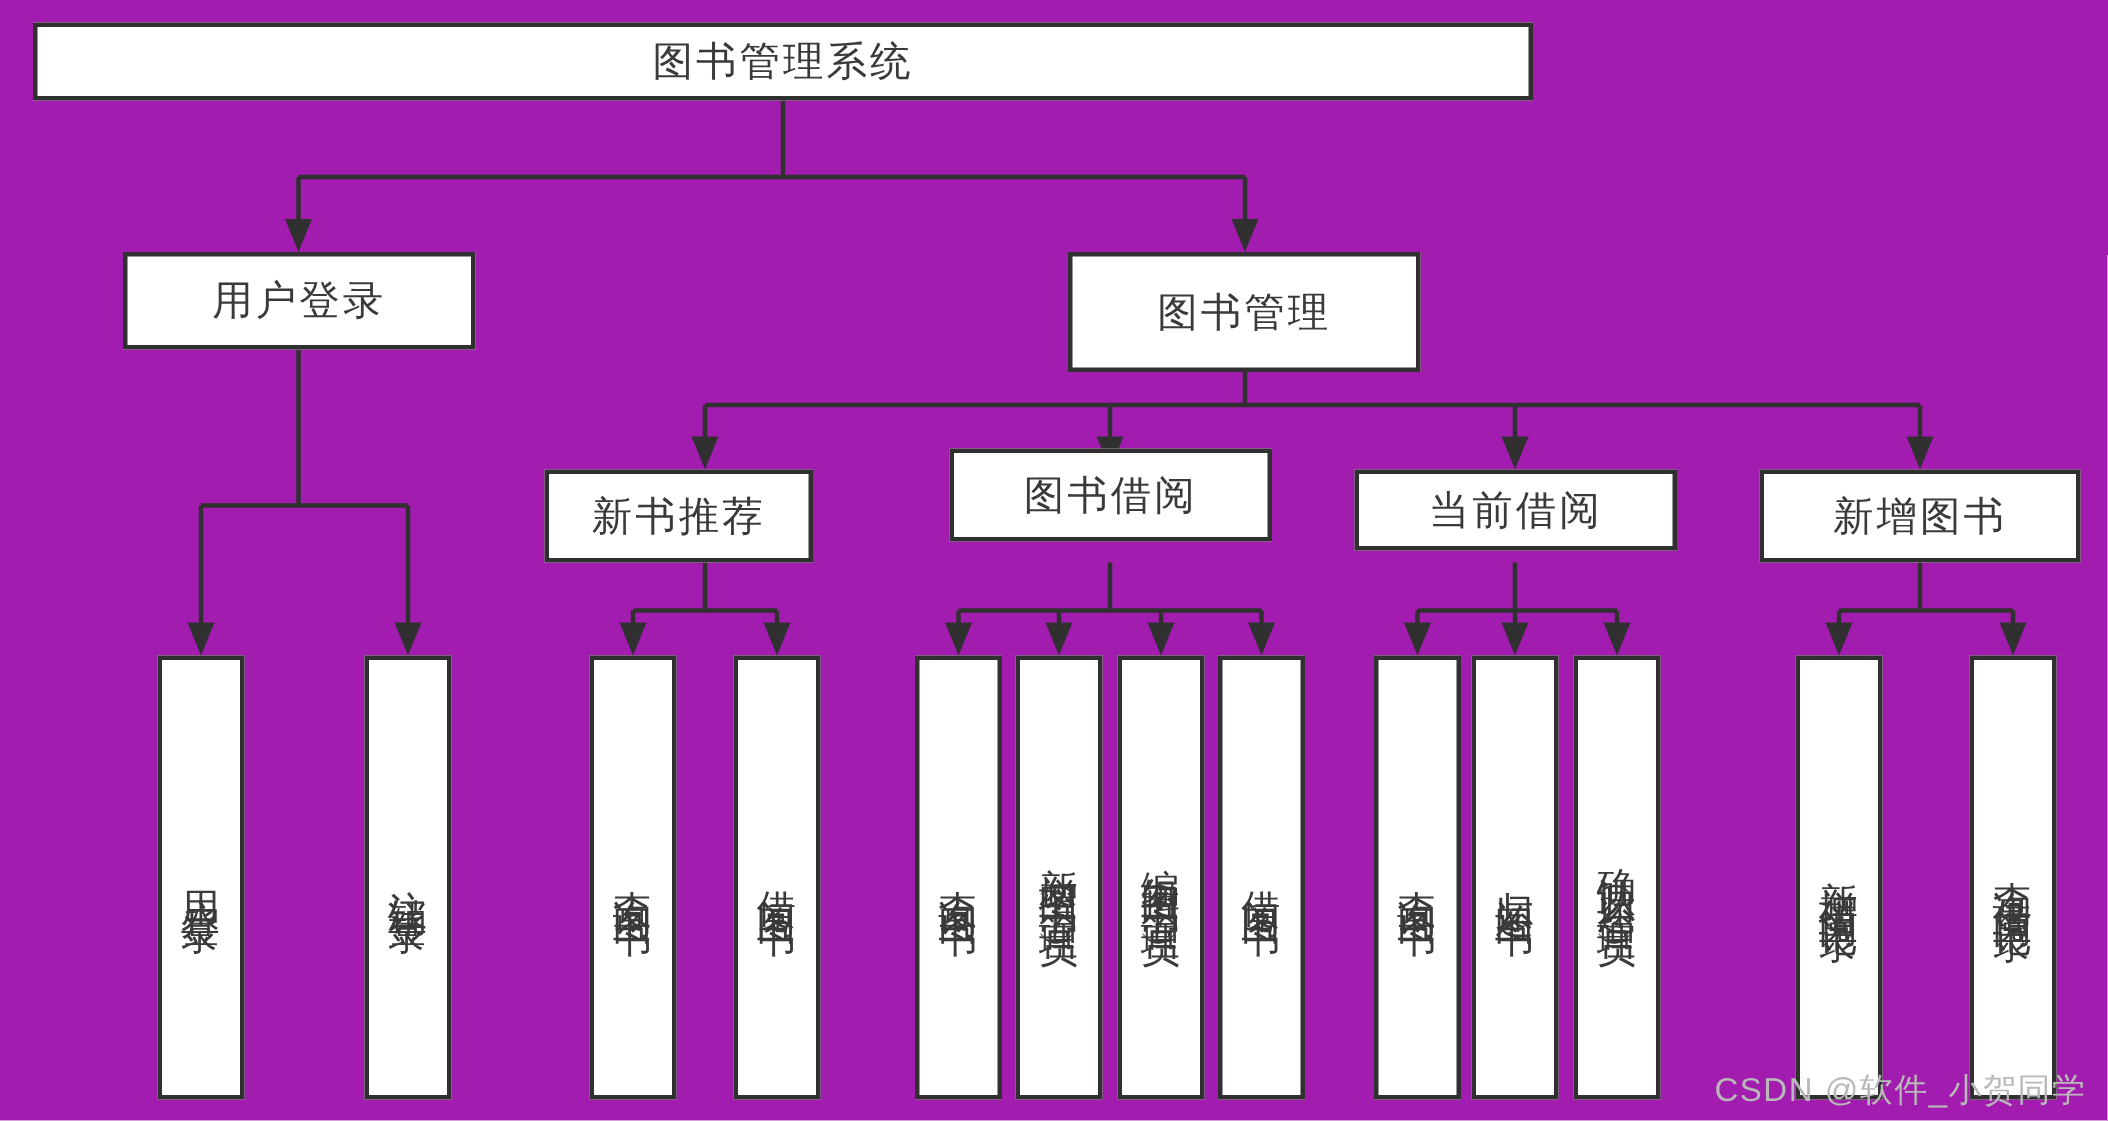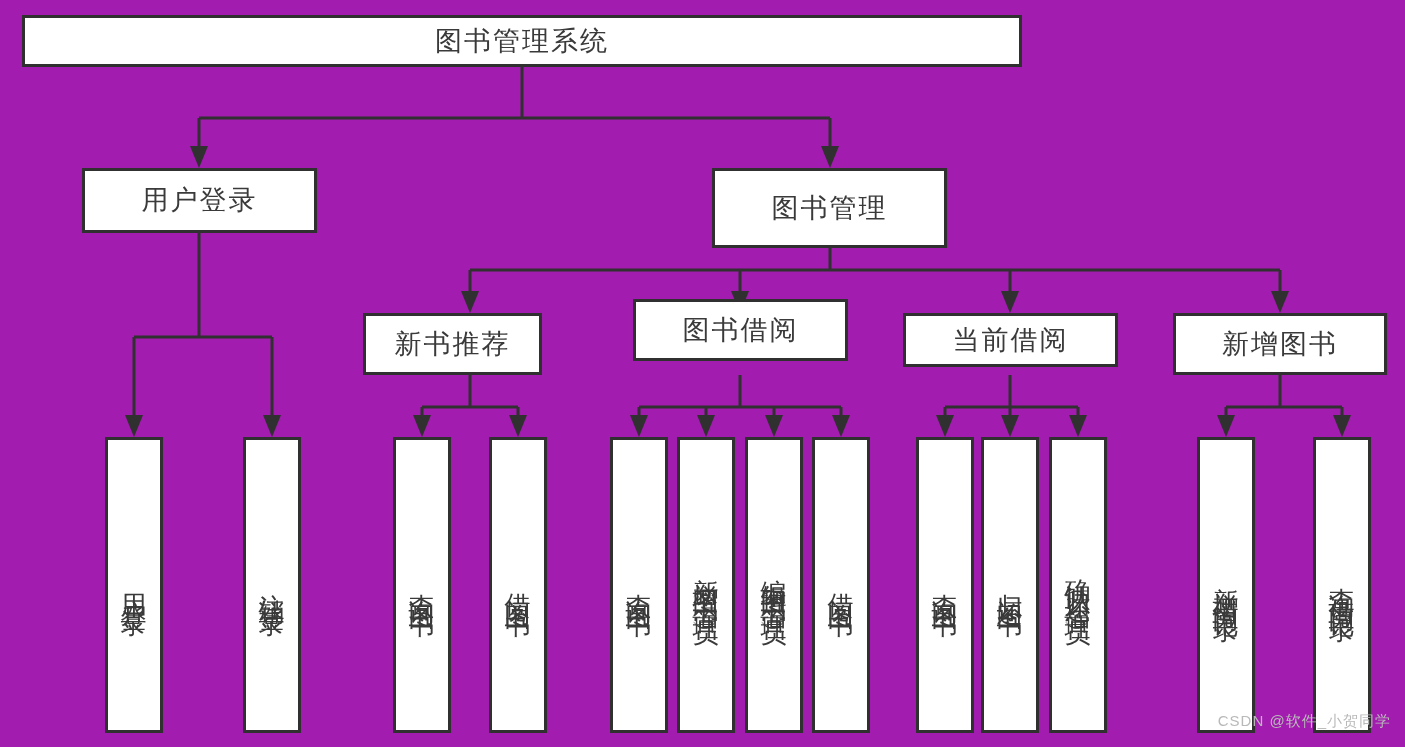--- a/index.html
+++ b/index.html
@@ -40,21 +40,21 @@
     letter-spacing: 6px;
     font-size: 26px;
     line-height: 1;
     max-height: 286px;
   }
   .watermark {
     position: absolute;
     top: 712px;
     right: 14px;
     z-index: 3;
-    font-size: 15px;
+    font-size: 22px;
     color: #b9b9b9;
     letter-spacing: 1px;
     white-space: nowrap;
   }
 </style>
 </head>
 <body>
 
 <div id="canvas">
 

